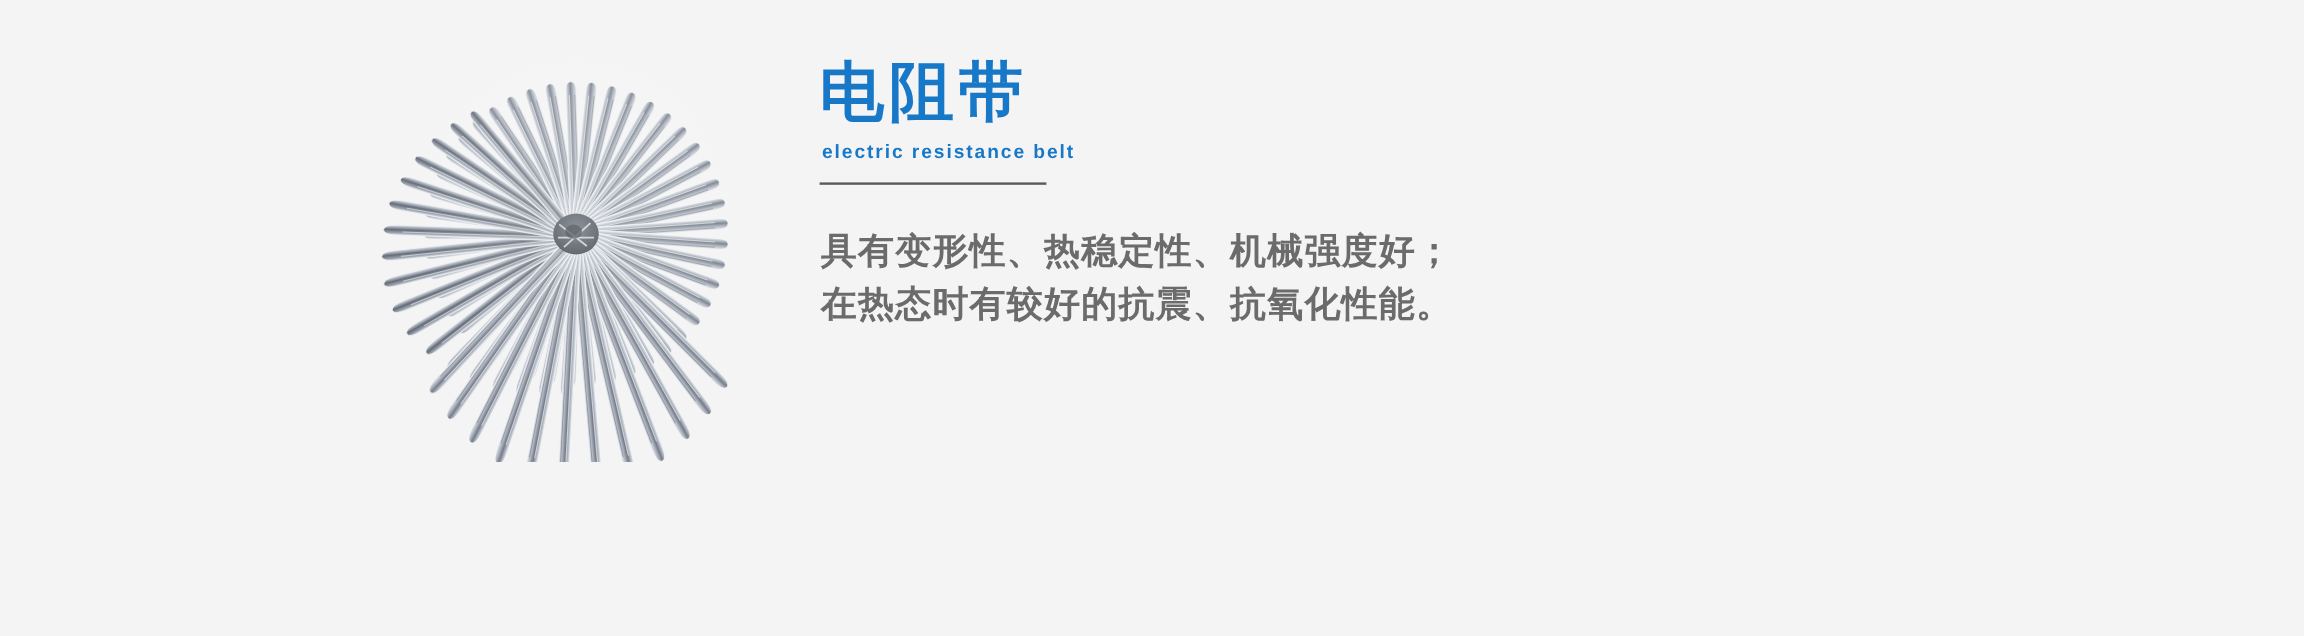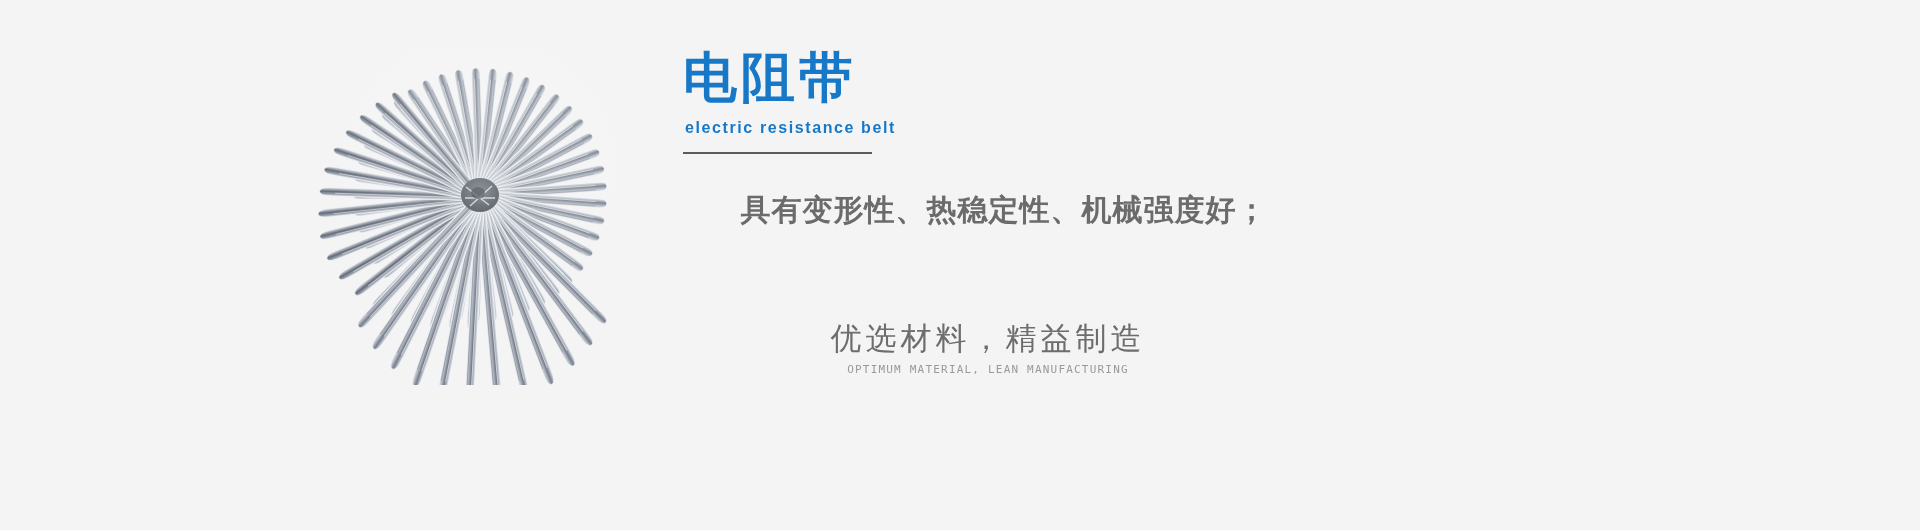--- a/index.html
+++ b/index.html
@@ -86,21 +86,20 @@
     top: 188px;
     width: 640px;
   }
   .desc-line {
     font-size: 30px;
     line-height: 44px;
     font-weight: bold;
     letter-spacing: 1px;
     color: #6b6b6b;
     white-space: nowrap;
-    text-align: center;
   }
 
   #slogan-block {
     position: absolute;
     left: 95px;
     top: 318px;
     width: 420px;
     text-align: center;
   }
   #slogan-cn {
@@ -408,21 +407,18 @@
   <div id="text-col">
 
     <div id="title-cn">电阻带</div>
 
     <div id="title-en">electric resistance belt</div>
 
     <div id="title-divider"></div>
 
     <div id="desc">
       <div class="desc-line">具有变形性、热稳定性、机械强度好；</div>
+      <div class="desc-line">在热态时有较好的抗震、抗氧化性能。</div>
     </div>
 
-    <div id="slogan-block">
-      <div id="slogan-cn">优选材料，精益制造</div>
-      <div id="slogan-en">OPTIMUM MATERIAL, LEAN MANUFACTURING</div>
-    </div>
 
   </div>
 </div>
 
 </body></html>

